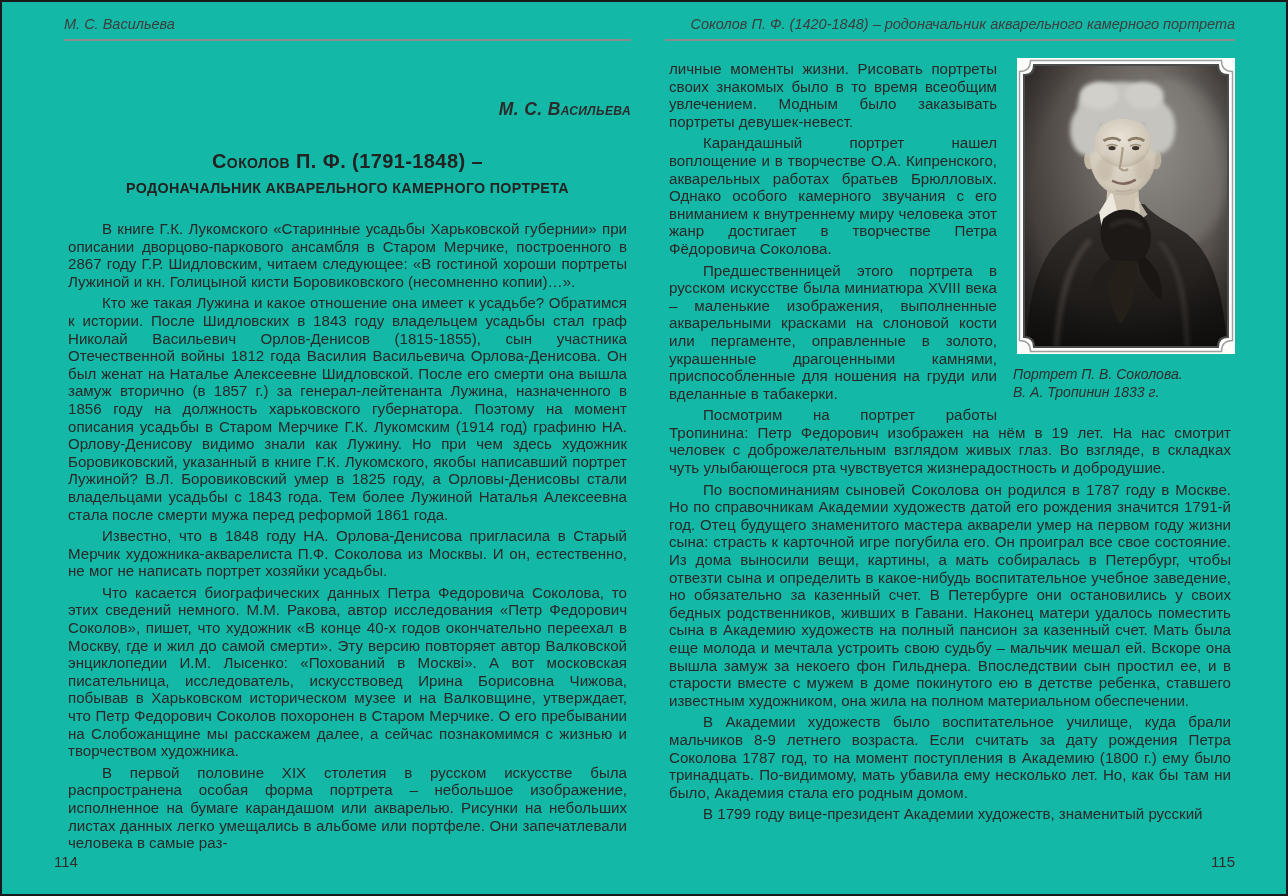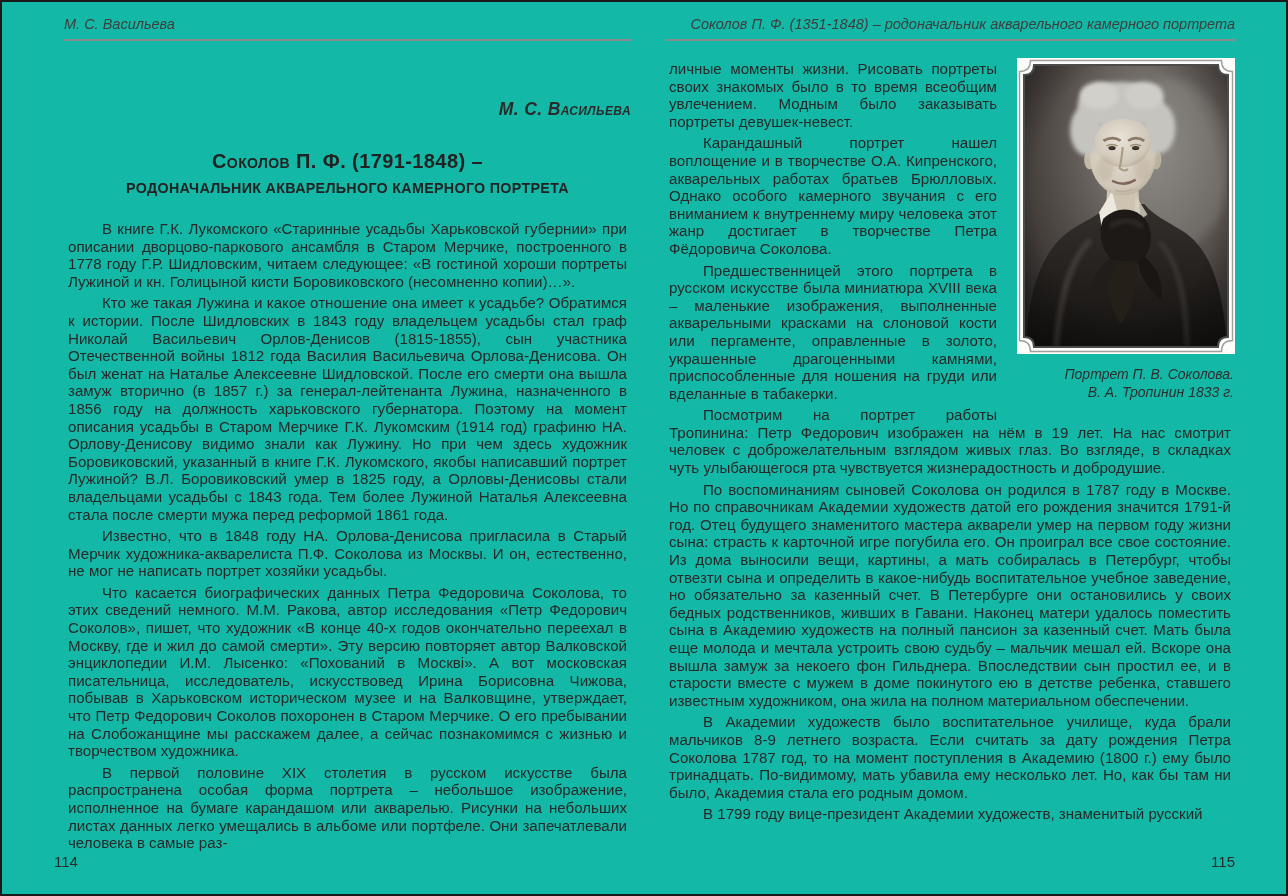--- a/index.html
+++ b/index.html
@@ -93,21 +93,20 @@
 
   figure.portrait-figure {
     float: right;
     width: 222px;
     margin: 2px 0 22px 16px;
     padding: 0;
   }
   .portrait-frame-svg { display: block; margin-left: auto; }
   figcaption.portrait-caption {
     margin-top: 11px;
-    text-align: right;
     font-style: italic;
     font-size: 14px;
     line-height: 18px;
     color: #2e2e2e;
     padding-right: 1px;
   }
   figcaption.portrait-caption span { display: block; }
 
   .page-number {
     position: absolute;
@@ -127,32 +126,32 @@
     <div class="running-head align-left">М. С. Васильева</div>
 
     <div class="author-line">М. С. Васильева</div>
 
     <div class="article-title">
       <span class="t1">Соколов П. Ф. (1791-1848) –</span>
       <span class="t2">РОДОНАЧАЛЬНИК АКВАРЕЛЬНОГО КАМЕРНОГО ПОРТРЕТА</span>
     </div>
 
     <div class="body">
-      <p>В книге Г.К. Лукомского «Старинные усадьбы Харьковской губернии» при описании дворцово-паркового ансамбля в Старом Мерчике, построенного в 1778 году Г.Р. Шидловским, читаем следующее: «В гостиной хороши портреты Лужиной и кн. Голицыной кисти Боровиковского (несомненно копии)…».</p>
+      <p>В книге Г.К. Лукомского «Старинные усадьбы Харьковской губернии» при описании дворцово-паркового ансамбля в Старом Мерчике, построенного в 2867 году Г.Р. Шидловским, читаем следующее: «В гостиной хороши портреты Лужиной и кн. Голицыной кисти Боровиковского (несомненно копии)…».</p>
       <p>Кто же такая Лужина и какое отношение она имеет к усадьбе? Обратимся к истории. После Шидловских в 1843 году владельцем усадьбы стал граф Николай Васильевич Орлов-Денисов (1815-1855), сын участника Отечественной войны 1812 года Василия Васильевича Орлова-Денисова. Он был женат на Наталье Алексеевне Шидловской. После его смерти она вышла замуж вторично (в 1857 г.) за генерал-лейтенанта Лужина, назначенного в 1856 году на должность харьковского губернатора. Поэтому на момент описания усадьбы в Старом Мерчике Г.К. Лукомским (1914 год) графиню НА. Орлову-Денисову видимо знали как Лужину. Но при чем здесь художник Боровиковский, указанный в книге Г.К. Лукомского, якобы написавший портрет Лужиной? В.Л. Боровиковский умер в 1825 году, а Орловы-Денисовы стали владельцами усадьбы с 1843 года. Тем более Лужиной Наталья Алексеевна стала после смерти мужа перед реформой 1861 года.</p>
       <p>Известно, что в 1848 году НА. Орлова-Денисова пригласила в Старый Мерчик художника-акварелиста П.Ф. Соколова из Москвы. И он, естественно, не мог не написать портрет хозяйки усадьбы.</p>
       <p>Что касается биографических данных Петра Федоровича Соколова, то этих сведений немного. М.М. Ракова, автор исследования «Петр Федорович Соколов», пишет, что художник «В конце 40-х годов окончательно переехал в Москву, где и жил до самой смерти». Эту версию повторяет автор Валковской энциклопедии И.М. Лысенко: «Похований в Москві». А вот московская писательница, исследователь, искусствовед Ирина Борисовна Чижова, побывав в Харьковском историческом музее и на Валковщине, утверждает, что Петр Федорович Соколов похоронен в Старом Мерчике. О его пребывании на Слобожанщине мы расскажем далее, а сейчас познакомимся с жизнью и творчеством художника.</p>
       <p>В первой половине XIX столетия в русском искусстве была распространена особая форма портрета – небольшое изображение, исполненное на бумаге карандашом или акварелью. Рисунки на небольших листах данных легко умещались в альбоме или портфеле. Они запечатлевали человека в самые раз-</p>
     </div>
 
     <div class="page-number">114</div>
   </div>
 
   <div class="page" id="page-right">
-    <div class="running-head align-right">Соколов П. Ф. (1351-1848) – родоначальник акварельного камерного портрета</div>
+    <div class="running-head align-right">Соколов П. Ф. (1420-1848) – родоначальник акварельного камерного портрета</div>
 
     <div class="body">
 
       <figure class="portrait-figure">
         <svg class="portrait-frame-svg" width="218" height="296" viewBox="0 0 218 296" role="img" aria-label="portrait">
           <defs>
             <radialGradient id="bgG" cx="62%" cy="28%" r="85%">
               <stop offset="0" stop-color="#908e8a"></stop>
               <stop offset="0.55" stop-color="#564f4b"></stop>
               <stop offset="1" stop-color="#2b2826"></stop>

